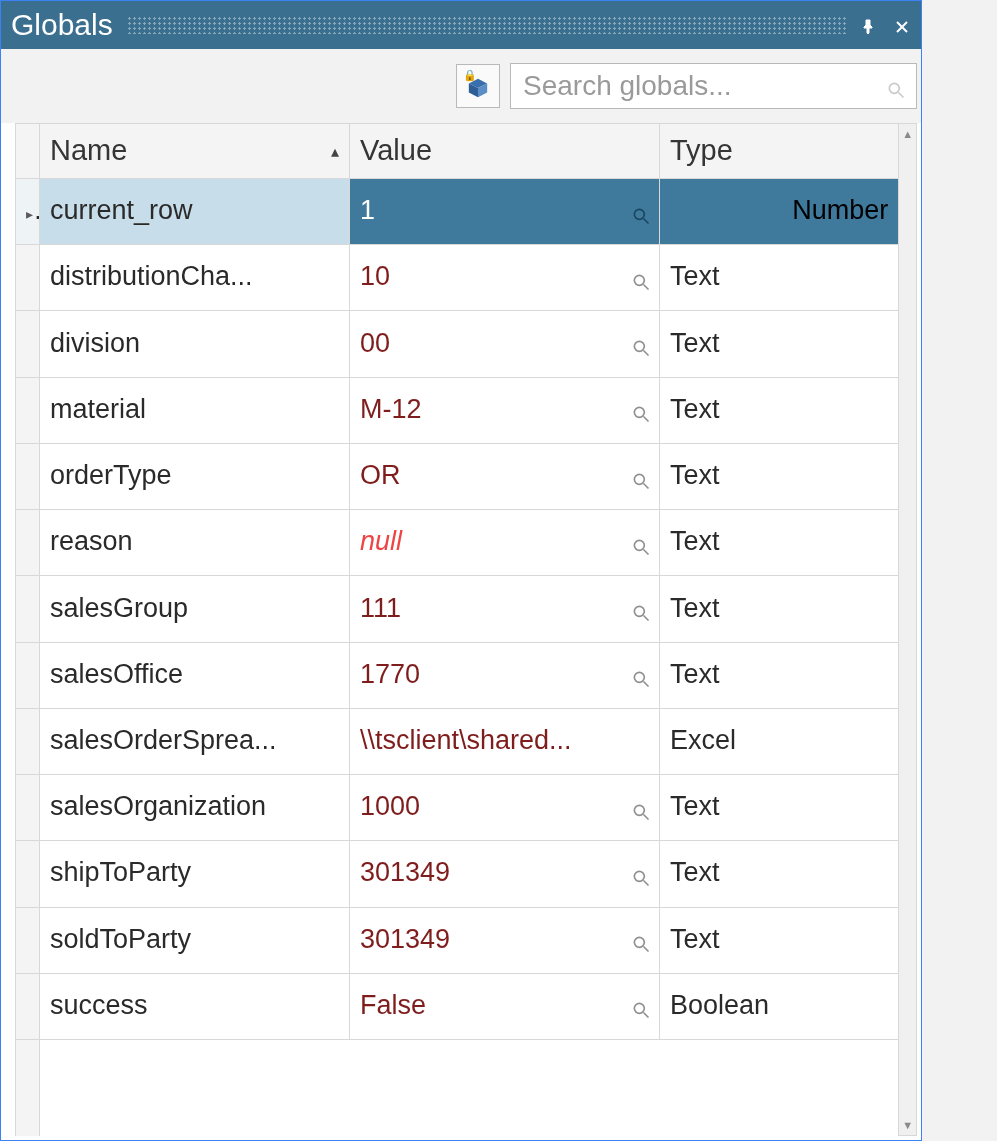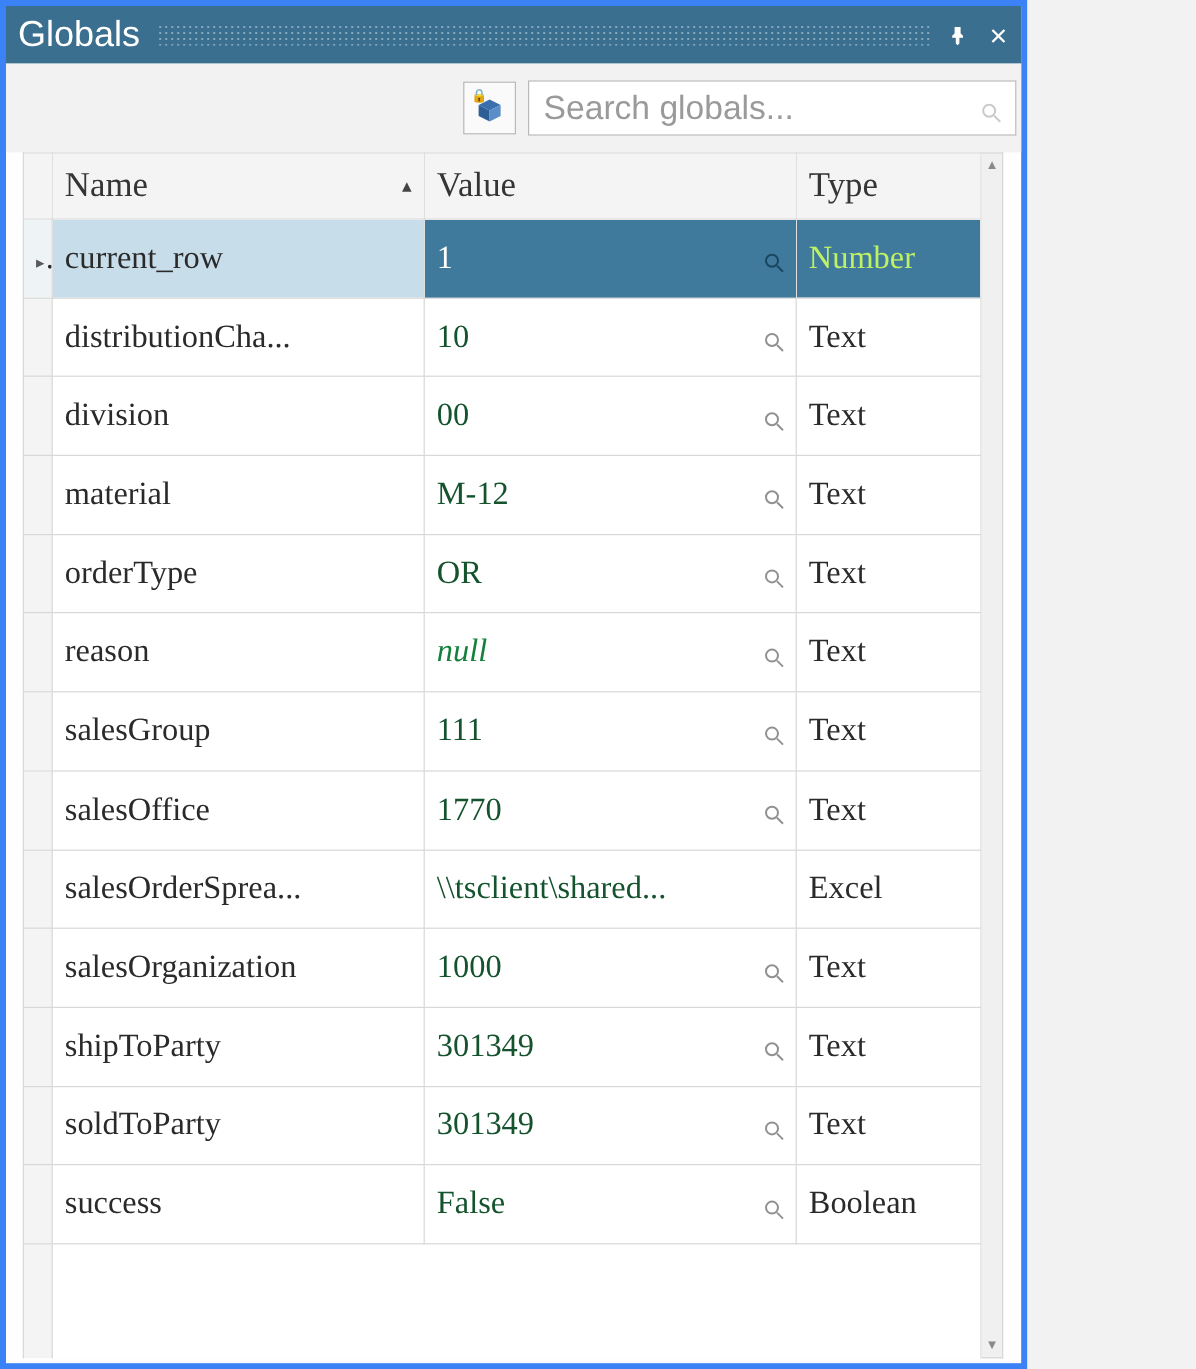--- a/index.html
+++ b/index.html
@@ -6,26 +6,26 @@
   html, body {
     margin: 0;
     padding: 0;
     height: 100%;
     font-family: "Segoe UI", Tahoma, sans-serif;
     font-size: 27px;
     color: #2a2a2a;
     background: #f2f2f2;
   }
   .panel {
-    width: 856px;
+    width: 922px;
     height: 1141px;
     display: flex;
     flex-direction: column;
     background: #fefefe;
-    border: 5px solid #3b82f6;
+    border: 1px solid #3b82f6;
   }
   
   .titlebar {
     background: #3b6f8f;
     color: #fff;
     height: 48px;
     display: flex;
     align-items: center;
     padding: 0 6px 0 10px;
     font-size: 30px;
@@ -95,24 +95,23 @@
     outline: none;
     font-size: 28px;
     color: #3b82f6;
     background: transparent;
   }
   .searchbox input::placeholder { color: #9a9a9a; }
   .searchbox .mag { width: 20px; height: 20px; opacity: .45; }
   
   .grid-wrap {
     flex: 1 1 auto;
-    margin: 0 15px 4px 14px;
+    margin: 0 4px 4px 14px;
     display: flex;
     position: relative;
-    font-family: Liberation Serif, serif;
   }
   table.grid {
     border-collapse: collapse;
     width: 100%;
     table-layout: fixed;
     background: #fff;
   }
   table.grid th, table.grid td {
     border: 1px solid #d8d8d8;
     padding: 6px 10px 8px 10px;
@@ -141,36 +140,36 @@
   }
   .sort-caret {
     position: absolute;
     right: 10px;
     top: 50%;
     transform: translateY(-50%);
     font-size: 16px;
     color: #444;
   }
   td.value { position: relative; padding-right: 40px; }
-  .val-text { color: #14532d; }
-  .val-null { color: #15803d; font-style: italic; }
+  .val-text { color: #7f1d1d; }
+  .val-null { color: #ef4444; font-style: italic; }
   .mag-cell {
     position: absolute;
     right: 8px;
     top: 50%;
     transform: translateY(-50%);
     width: 20px; height: 20px;
     opacity: .65;
     cursor: pointer;
   }
   
   tr.selected td.name  { background: #c7dde9; }
   tr.selected td.value { background: #3f7a9c; color: #fff; }
   tr.selected td.value .val-text { color: #fff; }
-  tr.selected td.type  { background: #3f7a9c; color: #bef264; }
+  tr.selected td.type  { background: #3f7a9c; color: #000000; text-align: right; }
   tr.selected td.handle { background: #eef3f6; }
   tr.selected .row-caret { color: #5a5a5a; font-size: 14px; }
   tr.selected .mag-cell { opacity: .9; }
   tr.selected .mag-cell svg circle,
   tr.selected .mag-cell svg line { stroke: #16405a; }
   
   .vscroll {
     width: 18px;
     background: #f0f0f0;
     border: 1px solid #d8d8d8;

